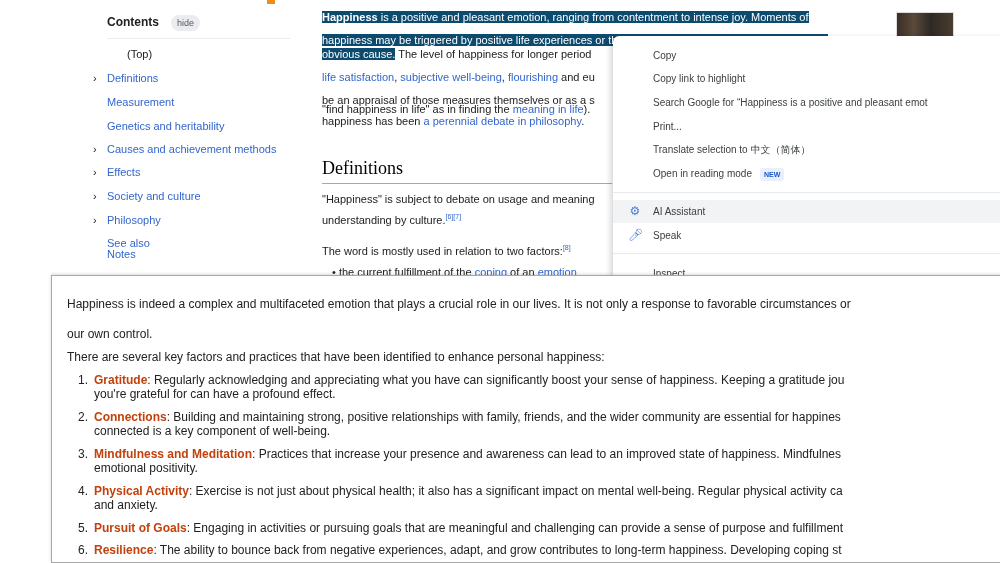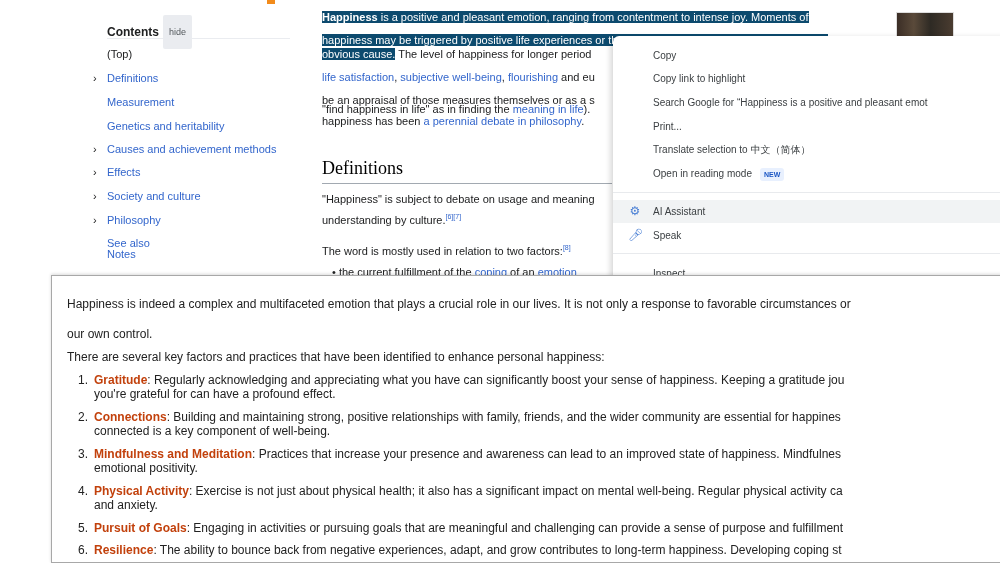--- a/index.html
+++ b/index.html
@@ -4,26 +4,26 @@
 <style>
   html, body { margin:0; padding:0; }
   body { width:1000px; height:563px; position:relative; overflow:hidden; background:#fff; font-family:"Liberation Sans", sans-serif; color:#202122; }
 
   
   .topbar { position:absolute; left:0; top:0; width:1000px; height:6px; background:#fff; }
   .topbar .accent { position:absolute; left:267px; top:0; width:8px; height:4px; background:#f28b1b; }
 
   
   .toc { position:absolute; left:90px; top:0; width:220px; }
-  .toc-head { position:absolute; left:17px; top:15px; display:flex; align-items:center; gap:4px; }
+  .toc-head { position:absolute; left:17px; top:15px; display:flex; gap:12px; }
   .toc-title { font-size:12px; font-weight:bold; color:#202122; }
-  .toc-hide { font-size:9px; color:#54595d; background:#eaecf0; padding:12px 6px; border-radius:2px; }
+  .toc-hide { font-size:9px; color:#54595d; background:#eaecf0; padding:3px 6px; border-radius:8px; }
   .toc-sep { position:absolute; left:17px; top:38px; width:183px; height:1px; background:#eaecf0; }
   .toc-item { position:absolute; left:17px; font-size:11px; color:#3366cc; white-space:nowrap; }
-  .toc-item.top { color:#202122; }
+  .toc-item.top { color:#202122;margin-left:20px; }
   .toc-chev { position:absolute; left:-14px; top:0; color:#202122; font-size:11px; }
 
   
   .article { position:absolute; left:322px; top:0; width:560px; font-size:11px; line-height:23.5px; color:#202122; }
   .art-line { position:absolute; left:0; white-space:nowrap; }
   .sel { background:#0c4a6e; color:#fff; }
   .link { color:#3366cc; }
   .h2 { position:absolute; left:0; top:157px; font-family:"Liberation Serif", serif; font-size:18px; color:#000; }
   .h2-rule { position:absolute; left:0; top:183px; width:290px; height:1px; background:#a2a9b1; }
   sup { font-size:7px; color:#3366cc; }

